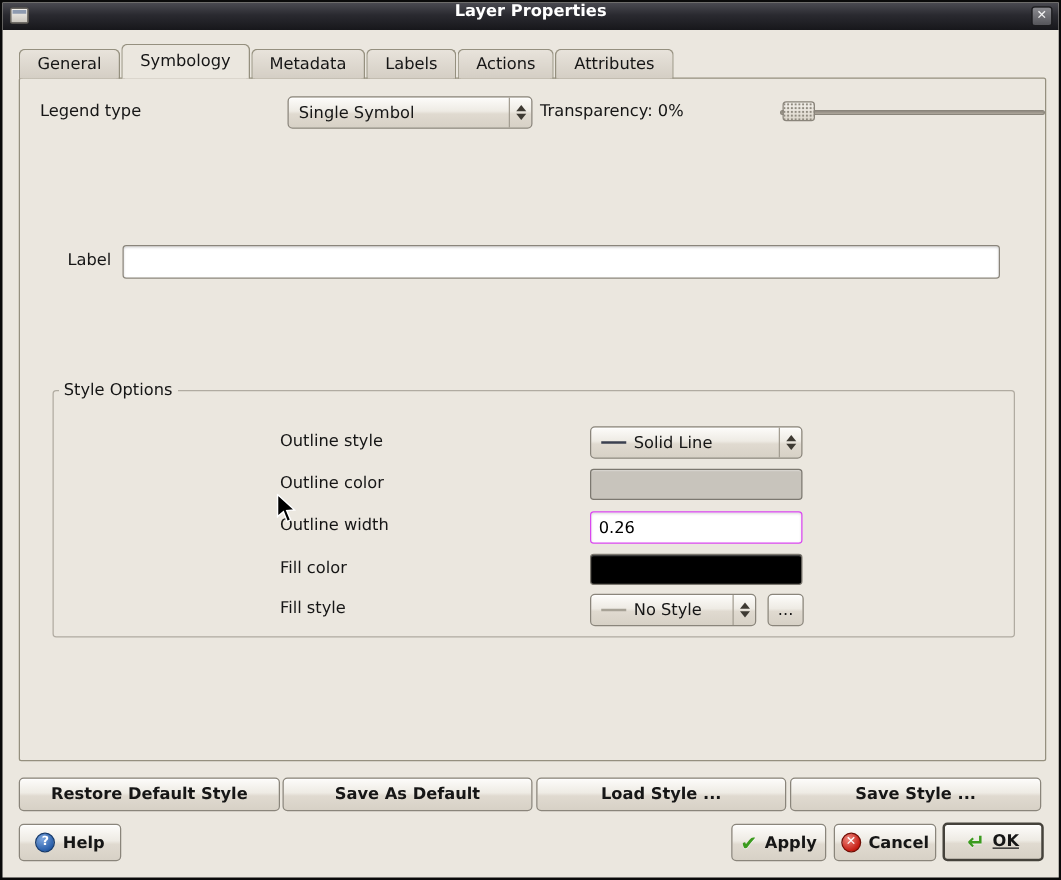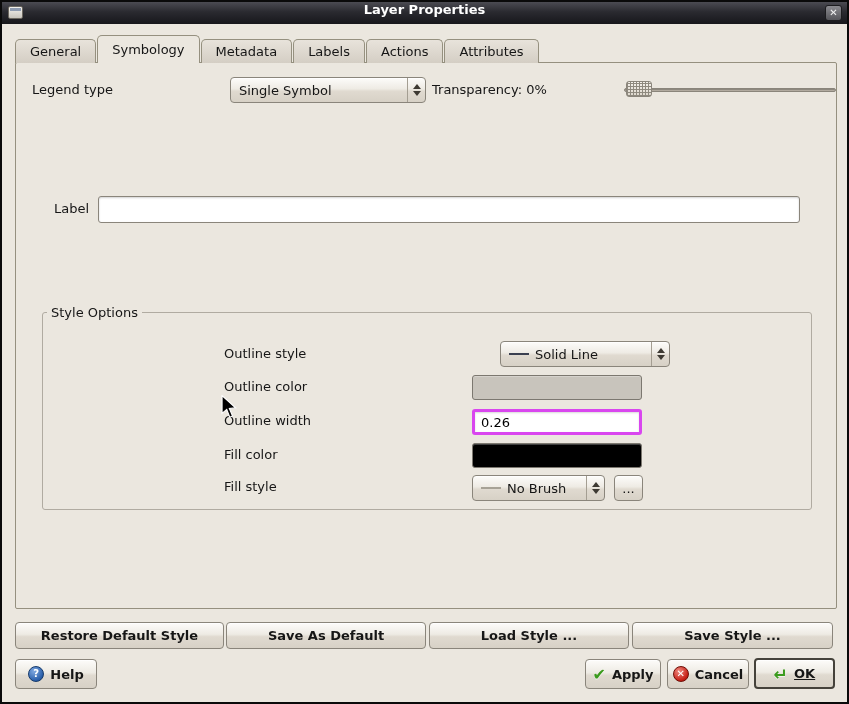--- a/index.html
+++ b/index.html
@@ -45,21 +45,21 @@
     display:flex; flex-direction:column; align-items:center; justify-content:center; }
   .arr-up { width:0; height:0; border-left:4px solid transparent; border-right:4px solid transparent; border-bottom:5px solid #3e3a33; margin:1px 0; }
   .arr-dn { width:0; height:0; border-left:4px solid transparent; border-right:4px solid transparent; border-top:5px solid #3e3a33; margin:1px 0; }
 
   .line-chip { width:20px; height:0; border-top:2px solid #3b4050; }
   .line-chip.light { border-top:2px solid #a7a296; }
 
   
   .entry { background:#fff; border:1px solid #8a857b; border-radius:3px;
     box-shadow:inset 0 1px 2px rgba(0,0,0,.18); font:13px "DejaVu Sans","Liberation Sans",sans-serif; padding:0 6px; color:#111; }
-  .spin { display:flex; border:3px solid #d946ef; border-radius:3px; background:#fff; box-shadow:inset 0 1px 2px rgba(0,0,0,.15); overflow:hidden; }
+  .spin { display:flex; border:1px solid #d946ef; border-radius:3px; background:#fff; box-shadow:inset 0 1px 2px rgba(0,0,0,.15); overflow:hidden; }
   .spin input { flex:1; border:none; outline:none; padding:0 6px; font:13px "DejaVu Sans","Liberation Sans",sans-serif; background:transparent; }
 
   
   .color-btn { border:1px solid #7c7870; border-radius:3px; box-shadow:inset 0 1px 0 rgba(255,255,255,.25); cursor:default; }
 
   
   .slider { position:absolute; }
   .slider .track { position:absolute; left:0; right:0; top:8px; height:4px;
     background:#b6afa3; border:1px solid #8a857b; border-radius:2px; box-shadow:inset 0 1px 1px rgba(0,0,0,.25); }
   .slider .handle { position:absolute; left:2px; top:1px; width:26px; height:16px;
@@ -123,21 +123,21 @@
   </div>
 
   <div class="abs lbl" style="left:52px; top:194px;">Label</div>
   <input class="abs entry" style="left: 96px; top: 194px; width: 702px; height: 27px;" value="">
 
   <fieldset class="group">
     <legend>Style Options</legend>
   </fieldset>
 
   <div class="abs lbl" style="left:222px; top:339px;">Outline style</div>
-  <div class="abs combo" style="left:470px; top:339px; width:170px; height:26px;margin-left:28px;">
+  <div class="abs combo" style="left:470px; top:339px; width:170px; height:26px;">
     <span class="txt">
         <span class="line-chip"></span>
         <span>Solid Line</span>
       </span>
     <span class="steppers">
         <span class="arr-up"></span>
         <span class="arr-dn"></span>
       </span>
   </div>
 
@@ -150,21 +150,21 @@
 
   </div>
 
   <div class="abs lbl" style="left:222px; top:440px;">Fill color</div>
   <div class="abs color-btn" style="left: 470px; top: 441px; width: 170px; height: 25px; background: rgb(0, 0, 0);"></div>
 
   <div class="abs lbl" style="left:222px; top:472px;">Fill style</div>
   <div class="abs combo" style="left:470px; top:473px; width:133px; height:26px;">
     <span class="txt">
         <span class="line-chip light"></span>
-        <span>No Brush</span>
+        <span>No Style</span>
       </span>
     <span class="steppers">
         <span class="arr-up"></span>
         <span class="arr-dn"></span>
       </span>
   </div>
   <div class="abs btn" style="left:612px; top:473px; width:29px; height:26px; font-weight:normal;">...</div>
 
   <div class="abs btn" style="left:224px; top:620px; width:200px; height:27px;">Save As Default</div>
   <div class="abs btn" style="left:13px;  top:620px; width:209px; height:27px;">Restore Default Style</div>

